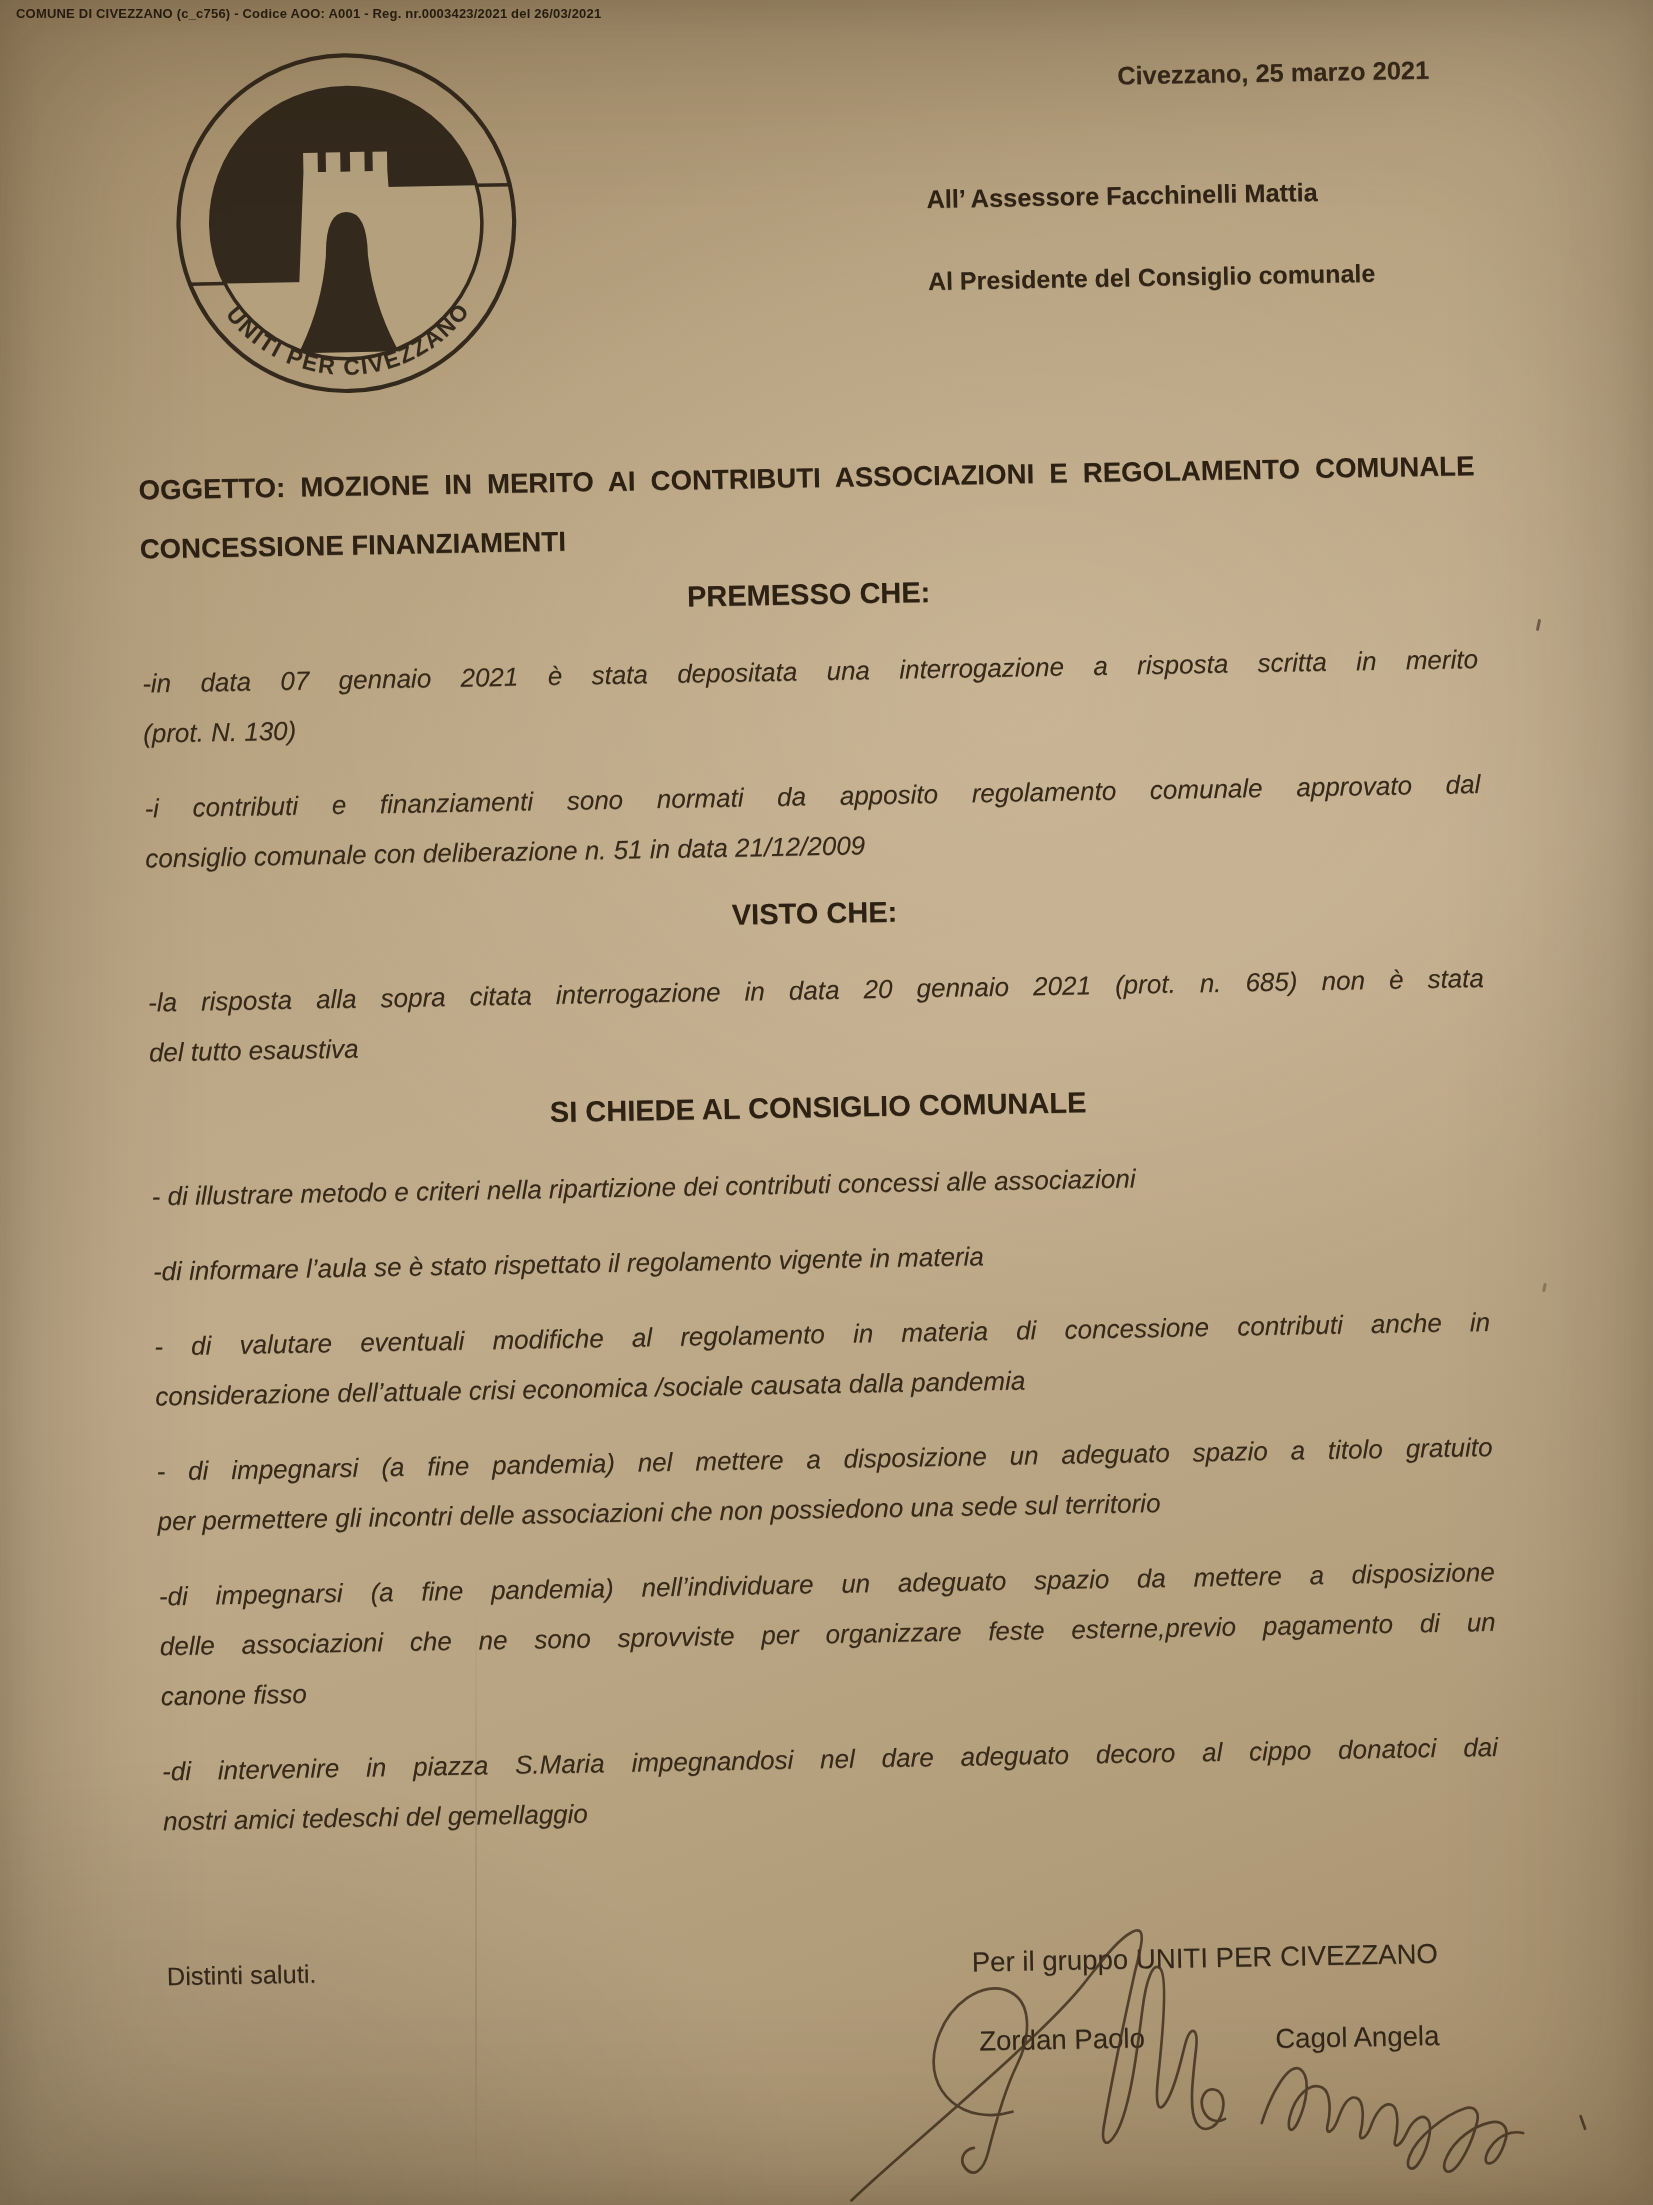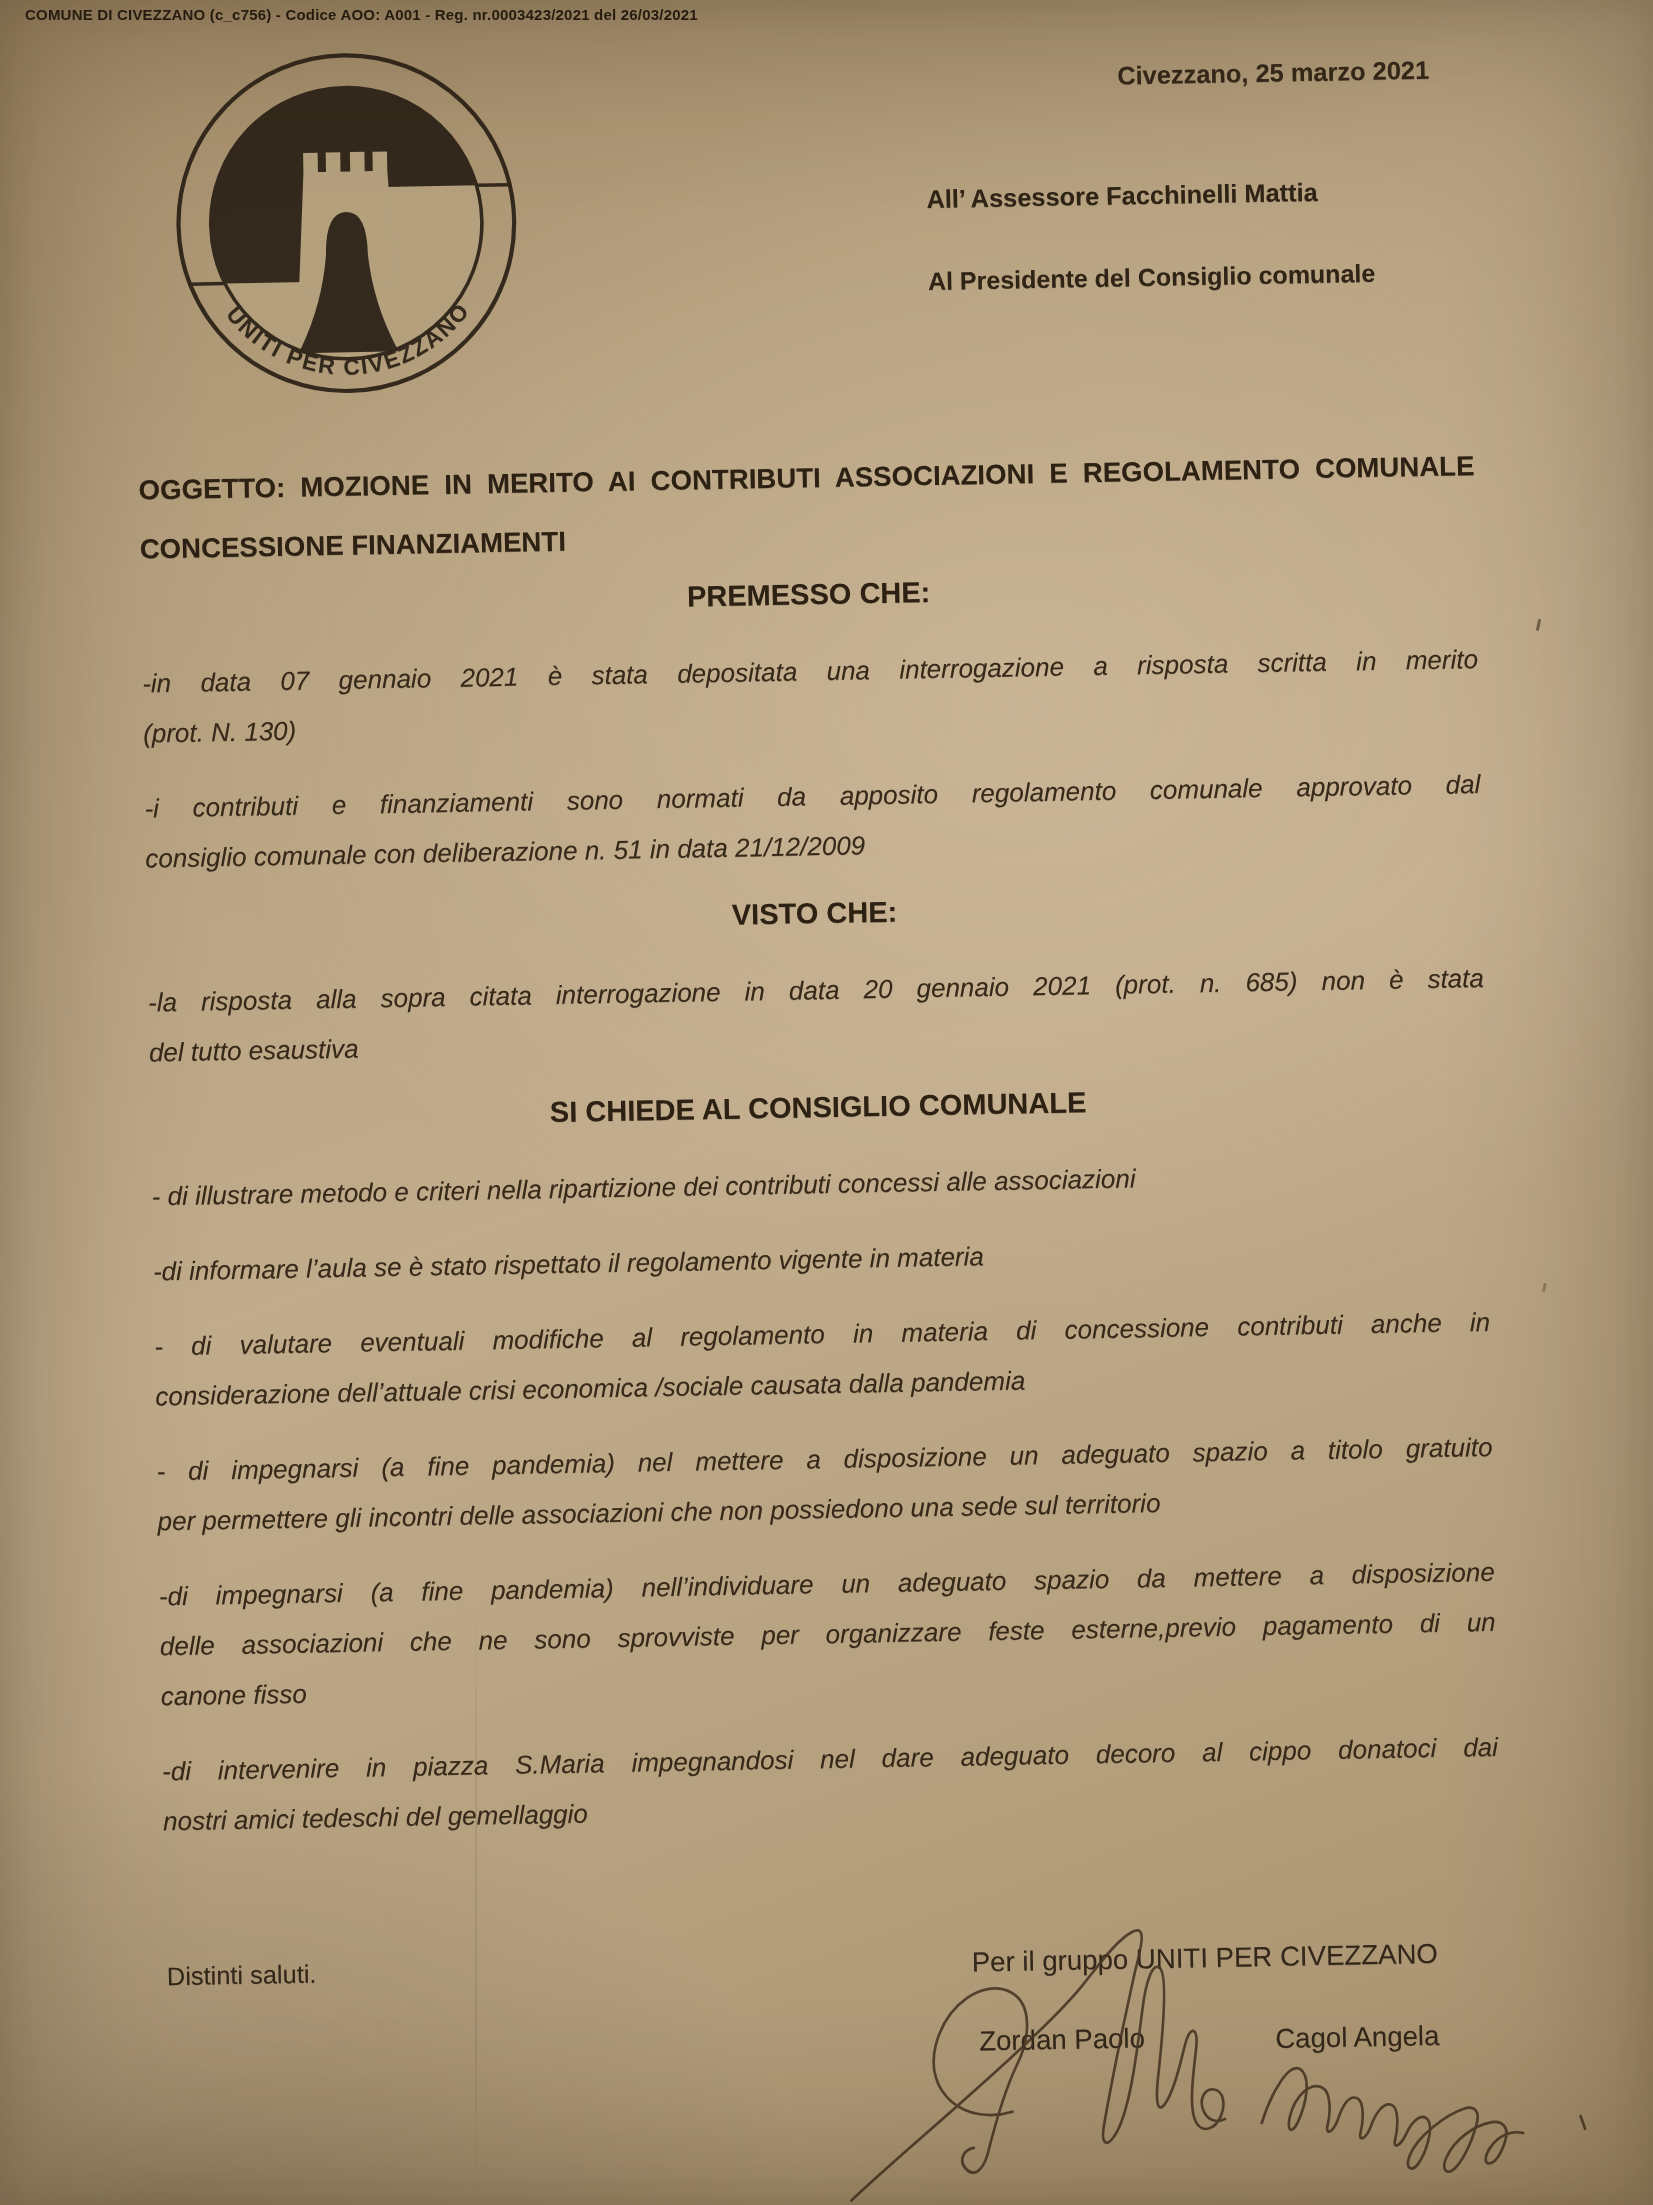--- a/index.html
+++ b/index.html
@@ -11,22 +11,22 @@
       radial-gradient(ellipse 1060px 742px at 10% 100%, rgba(40,28,12,0.18), rgba(40,28,12,0) 60%),
       linear-gradient(160deg,#a28b68 0%,#b5a07e 22%,#c0ab8b 50%,#b5a07e 76%,#a48d6a 100%);
   }
   .vignette{position:absolute;inset:0;pointer-events:none;
     box-shadow:inset 0 0 170px 26.5px rgba(50,36,16,0.30), inset 0 0 42px rgba(50,36,16,0.14);}
   .crease{position:absolute;left:475px;top:1601px;width:2.1px;height:604px;
     background:linear-gradient(to bottom,rgba(60,45,25,0) ,rgba(60,45,25,0.10) 30%,rgba(60,45,25,0.12) 70%,rgba(60,45,25,0));}
   .speck{position:absolute;width:3.2px;height:11.7px;border-radius:1.6px;background:rgba(48,36,20,0.55);transform:rotate(12deg);}
 
   .protocol{
-    position:absolute;left:25px;top:6.4px;
-    font-size:15px;font-weight:bold;color:#241b12;letter-spacing:0.2px;white-space:nowrap;
+    position:absolute;left:16px;top:6.4px;
+    font-size:13px;font-weight:bold;color:#241b12;letter-spacing:0.2px;white-space:nowrap;
   }
 
   .paper{position:absolute;inset:0;transform:rotate(-1.05deg);transform-origin:50% 45%;color:#32261a;}
   .paper *{text-shadow:0 0.5px 0.5px rgba(52,39,22,0.30);}
 
   .logo{position:absolute;left:183px;top:37px;width:355px;height:355px;}
 
   .date{position:absolute;left:1134px;top:67px;font-size:25.4px;font-weight:bold;white-space:nowrap;color:#35281a;}
   .rcpt1{position:absolute;left:941px;top:187px;font-size:25.4px;font-weight:bold;white-space:nowrap;color:#302417;}
   .rcpt2{position:absolute;left:941px;top:269px;font-size:25px;font-weight:bold;white-space:nowrap;color:#302417;}

